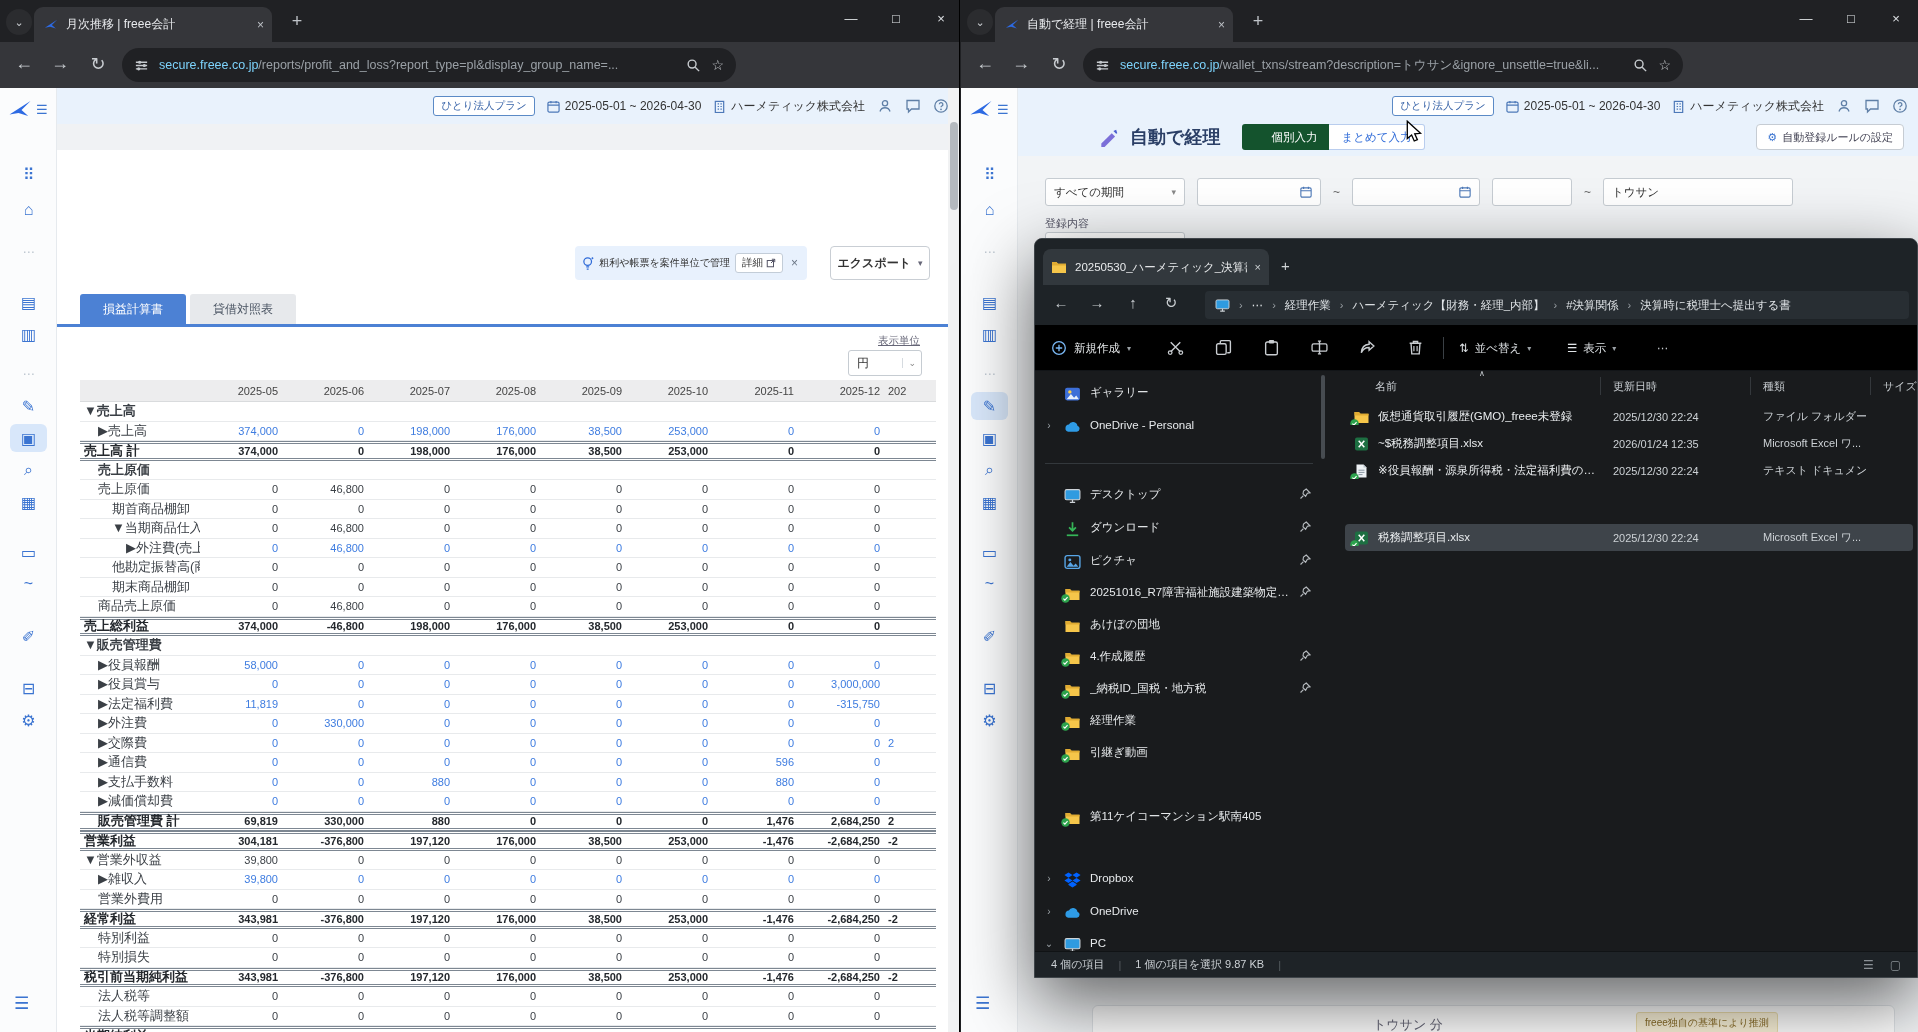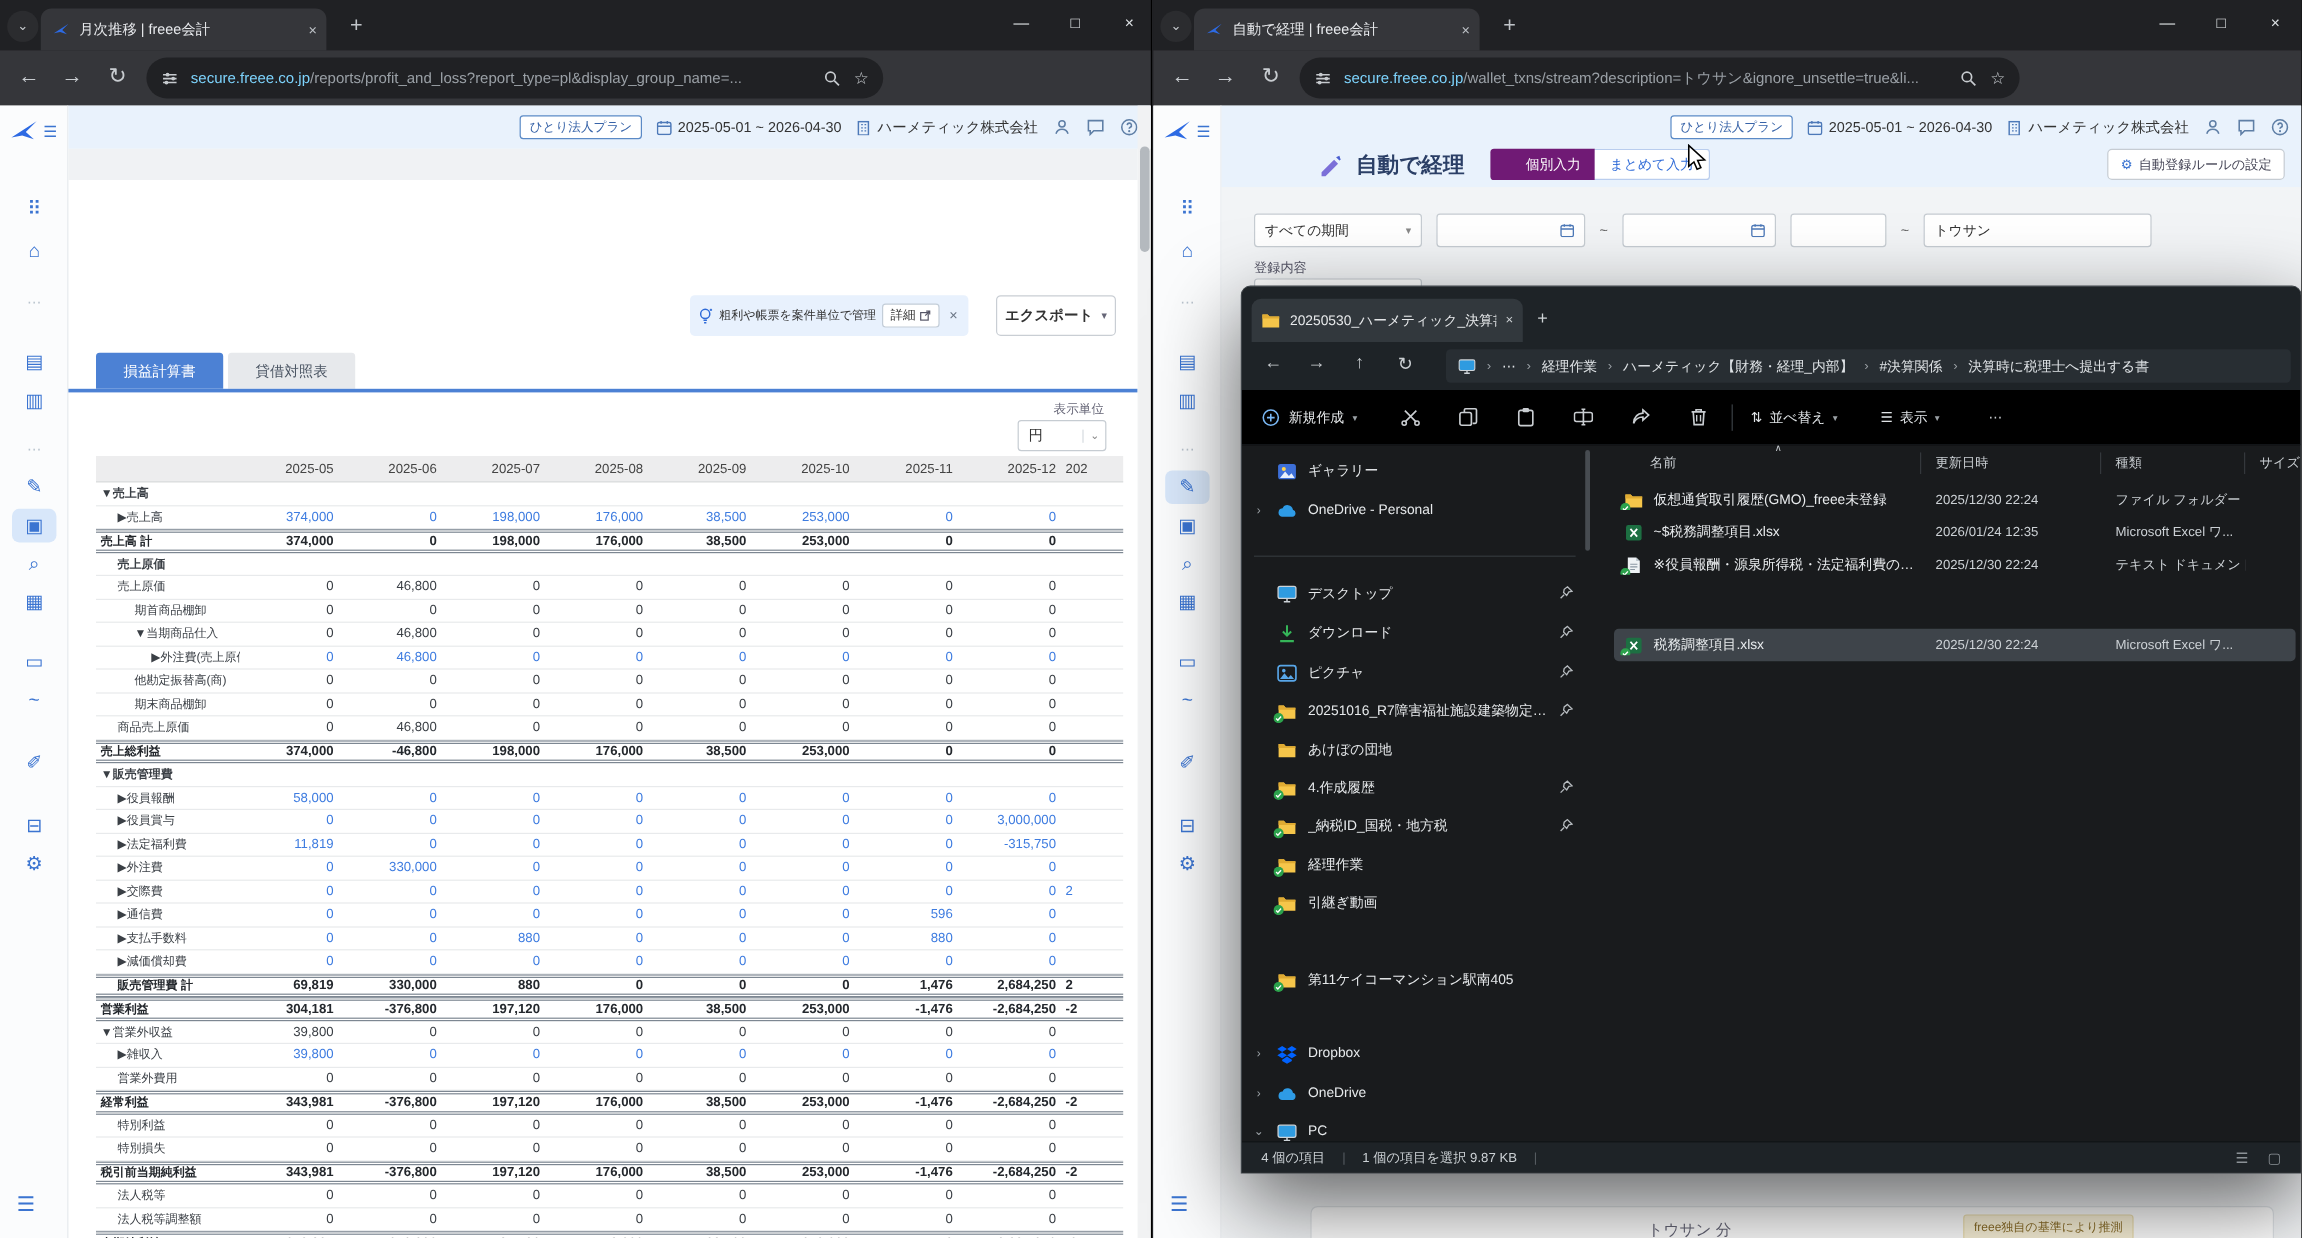--- a/index.html
+++ b/index.html
@@ -41,46 +41,46 @@
   
   .banner{position:absolute;left:575px;top:158px;width:232px;height:34px;background:#e8f1fd;border-radius:4px;display:flex;align-items:center;padding:0 6px;gap:5px;}
   .banner-txt{font-size:10px;color:#333;white-space:nowrap;}
   .mini-btn{border:1px solid #c3cdd8;background:#fff;border-radius:3px;font-size:10.5px;color:#333;padding:2px 6px;white-space:nowrap;}
   .banner-x{color:#6b7685;font-size:12px;padding:0 3px;}
   .export-btn{position:absolute;left:830px;top:158px;width:100px;height:34px;background:#fff;border:1px solid #c9ced4;border-radius:4px;font-size:12px;color:#333;display:flex;align-items:center;justify-content:center;gap:7px;font-weight:bold;}
   .rtab{position:absolute;top:206px;width:106px;height:30px;font-size:12px;display:flex;align-items:center;justify-content:center;border-radius:3px 3px 0 0;}
   .rtab.on{background:#4c81d4;color:#fff;}
   .rtab.off{background:#e7e9ec;color:#4b5563;}
   .tab-underline{position:absolute;left:57px;top:236px;right:11px;height:3px;background:#4c81d4;}
-  .unit-label{position:absolute;left:800px;top:246px;width:120px;text-align:right;font-size:10.5px;color:#667;}
+  .unit-label{position:absolute;left:800px;top:246px;width:120px;text-align:right;font-size:10.5px;color:#667;text-decoration:underline;}
   .unit-select{position:absolute;left:848px;top:262px;width:74px;height:26px;border:1px solid #c6ccd2;border-radius:3px;background:#fff;font-size:12px;color:#333;display:flex;align-items:center;}
   .unit-select span.v{flex:1;padding-left:8px;}
   .unit-select span.c{border-left:1px solid #d6dbe0;color:#888;padding:0 5px;font-size:9px;}
   
   #pl{position:absolute;left:80px;top:292px;width:856px;}
   .pl-hdr,.pl-row{display:grid;grid-template-columns:120px repeat(8,86px) 44px;align-items:center;}
   .pl-hdr{height:22px;background:#ededee;border-bottom:1px solid #d9dbdd;}
   .pl-hdr div{font-size:11px;color:#444;text-align:right;padding-right:8px;}
   .pl-hdr div.partial{text-align:left;padding:0;overflow:hidden;white-space:nowrap;}
   .pl-row{height:19.5px;border-bottom:1px solid #e8eaec;}
-  .pl-row .nm{font-size:10px;color:#3a3f45;white-space:nowrap;overflow:hidden;}
+  .pl-row .nm{font-size:13px;color:#3a3f45;white-space:nowrap;overflow:hidden;}
   .pl-row .cell{font-size:11px;text-align:right;padding-right:8px;white-space:nowrap;}
   .pl-row .cell.partial{text-align:left;padding:0;overflow:hidden;}
   .pl-row.t-link .cell{color:#3e7ce0;}
   .pl-row.t-plain .cell{color:#3a3f45;}
   .pl-row.t-total{border-top:3px double #7d8792;border-bottom:3px double #7d8792;}
   .pl-row.t-total .nm,.pl-row.t-total .cell{font-weight:bold;color:#24282d;}
   .pl-row.t-section .nm,.pl-row.t-subsection .nm{font-weight:bold;}
   .vscroll{position:absolute;right:0;top:88px;width:11px;bottom:0;background:#f1f2f3;}
   .vs-thumb{position:absolute;left:1.5px;top:34px;width:8px;height:88px;border-radius:4px;background:#b4b9be;}
   
   .rt-title{position:absolute;left:80px;top:34px;right:14px;height:30px;display:flex;align-items:center;}
   .rt-title h1{font-size:18px;color:#2b3f66;font-weight:bold;margin:0 0 0 10px;white-space:nowrap;}
   .seg{height:26px;font-size:11.5px;display:flex;align-items:center;padding:0 12px;white-space:nowrap;}
-  .seg.on{background:#701a75;color:#fff;border-radius:3px 0 0 3px;padding-left:29px;}
+  .seg.on{background:#14532d;color:#fff;border-radius:3px 0 0 3px;padding-left:29px;}
   .seg.off{background:#fff;color:#2f6bd8;border:1px solid #b9cdee;border-left:none;border-radius:0 3px 3px 0;}
   .rule-btn{margin-left:auto;height:26px;background:#fff;border:1px solid #c6ccd3;border-radius:4px;font-size:11px;color:#445;display:flex;align-items:center;gap:5px;padding:0 10px;white-space:nowrap;}
   .gray-page{position:absolute;left:57px;top:68px;right:0;bottom:0;background:#f2f4f6;}
   .filters{position:absolute;left:27px;top:22px;display:flex;gap:12px;align-items:center;}
   .ffield{height:28px;background:#fff;border:1px solid #c6ccd2;border-radius:3px;font-size:11.5px;color:#333;display:flex;align-items:center;padding:0 8px;gap:6px;}
   .ffield .cal{margin-left:auto;}
   .tilde{color:#666;font-size:12px;}
   .flabel{position:absolute;left:27px;top:60px;font-size:11px;color:#556;}
   .fselect{position:absolute;left:27px;top:76px;width:140px;}
   .bottom-card{position:absolute;left:74px;right:23px;top:849px;background:#fff;border:1px solid #dfe3e7;border-radius:6px 6px 0 0;height:100px;}

